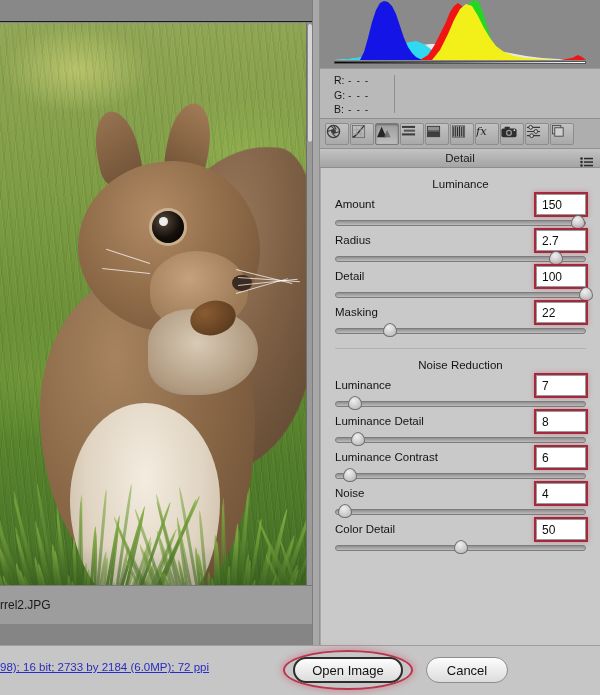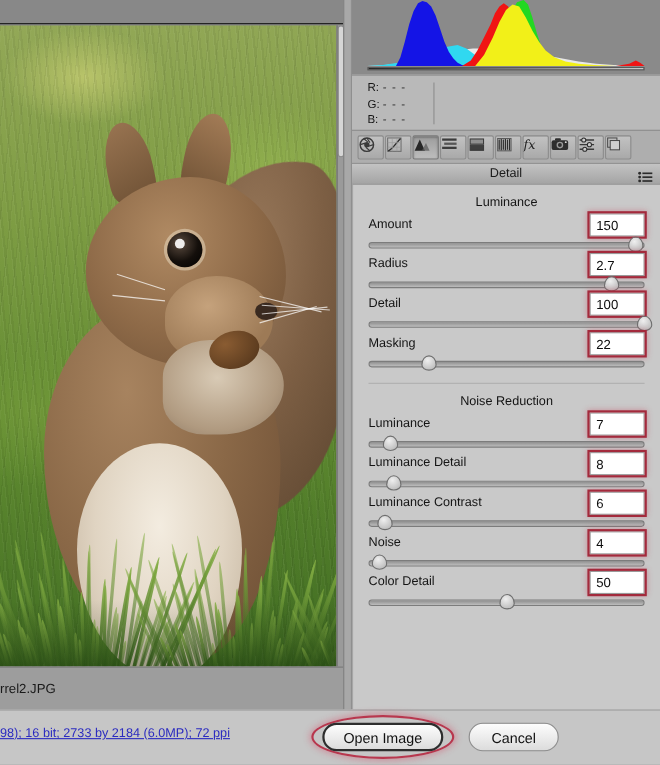--- a/index.html
+++ b/index.html
@@ -59,21 +59,21 @@
   .sq-nose { left: 232px; top: 252px; width: 20px; height: 16px; background: #3a2a20; border-radius: 50%; }
   .sq-paws { left: 148px; top: 286px; width: 110px; height: 86px;
     background: radial-gradient(ellipse at 45% 40%, #d8cab5 0%, #b09a80 65%, #8a7560 100%); border-radius: 45% 55% 60% 40%; }
   .sq-nut { left: 190px; top: 278px; width: 46px; height: 34px;
     background: radial-gradient(ellipse at 35% 30%, #8a5c32, #4e3219); border-radius: 50%; transform: rotate(-14deg); }
   .whisker { position: absolute; height: 1px; background: rgba(255,255,255,.72); transform-origin: left center; }
   .photo-fade-b { position: absolute; left:0; right:0; bottom:0; height: 60px; background: linear-gradient(to top, rgba(20,40,10,.30), rgba(0,0,0,0)); }
 
   .vscroll { position: absolute; left: 306px; top: 23px; width: 6px; height: 583px; background: #9a9a9a; border-left: 1px solid #6f6f6f; }
   .vscroll-thumb { position: absolute; left: 0; top: 0; width: 6px; height: 120px; background: #d6d6d6; border: 1px solid #8a8a8a; border-radius: 3px; }
-  .filename-bar { position: absolute; left: 0; top: 606px; width: 312px; height: 39px; background: #9d9d9d; border-top: 1px solid #7a7a7a; }
+  .filename-bar { position: absolute; left: 0; top: 585px; width: 312px; height: 39px; background: #9d9d9d; border-top: 1px solid #7a7a7a; }
   .filename-bar .fname { position: absolute; left: 0; top: 12px; font-size: 12px; color: #1a1a1a; }
 
   
   .mid-divider { position: absolute; left: 312px; top: 0; width: 8px; height: 645px; background: #a8a8a8; border-left: 1px solid #7d7d7d; border-right: 1px solid #8f8f8f; }
 
   
   .rpanel { position: absolute; left: 320px; top: 0; width: 280px; height: 645px; background: #b9b9b9; }
   .histogram { position: absolute; left: 0; top: 0; width: 280px; height: 68px; background: #8a8a8a; }
   .histogram svg { display: block; }
   .hist-base { position: absolute; left: 14px; right: 14px; bottom: 4px; height: 3px;

